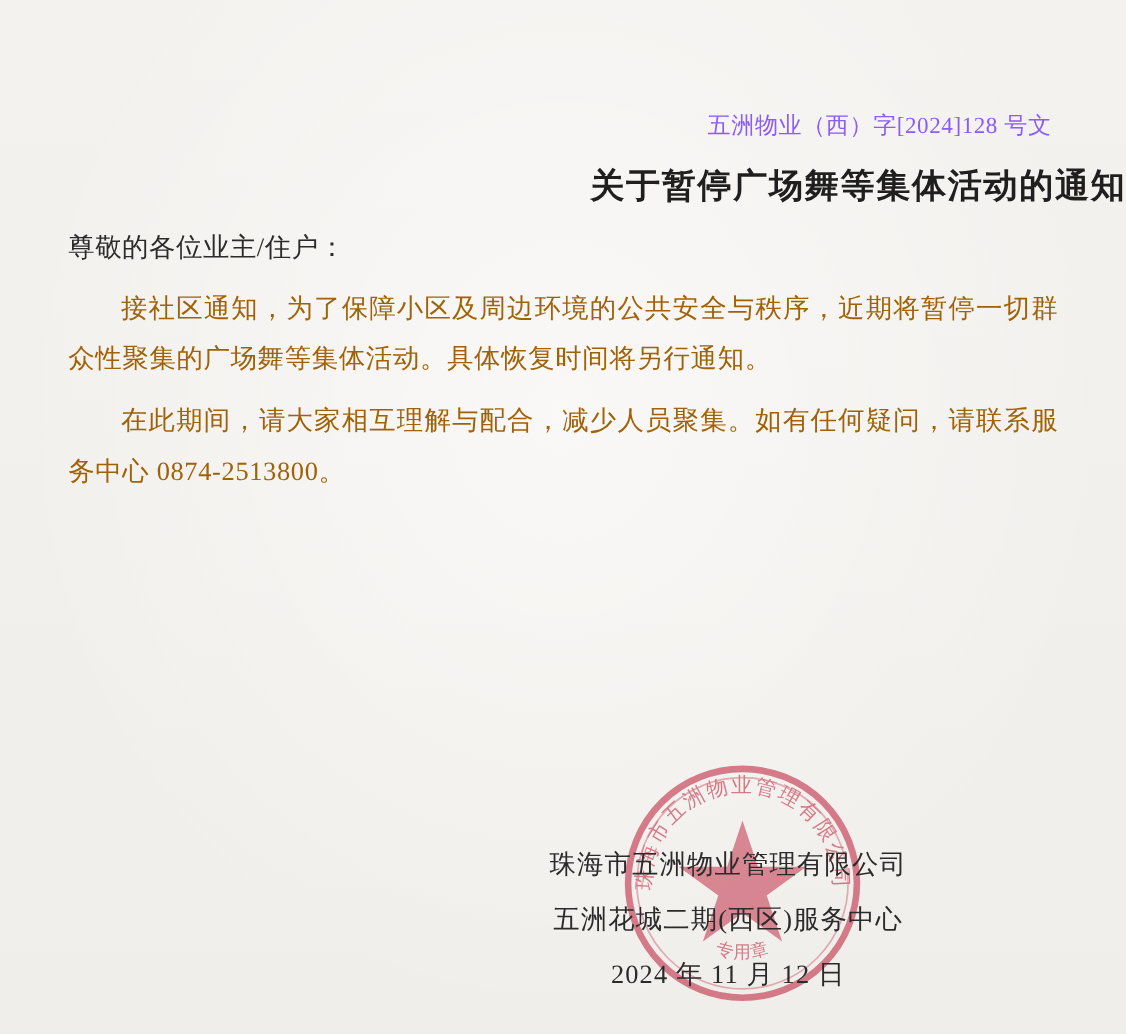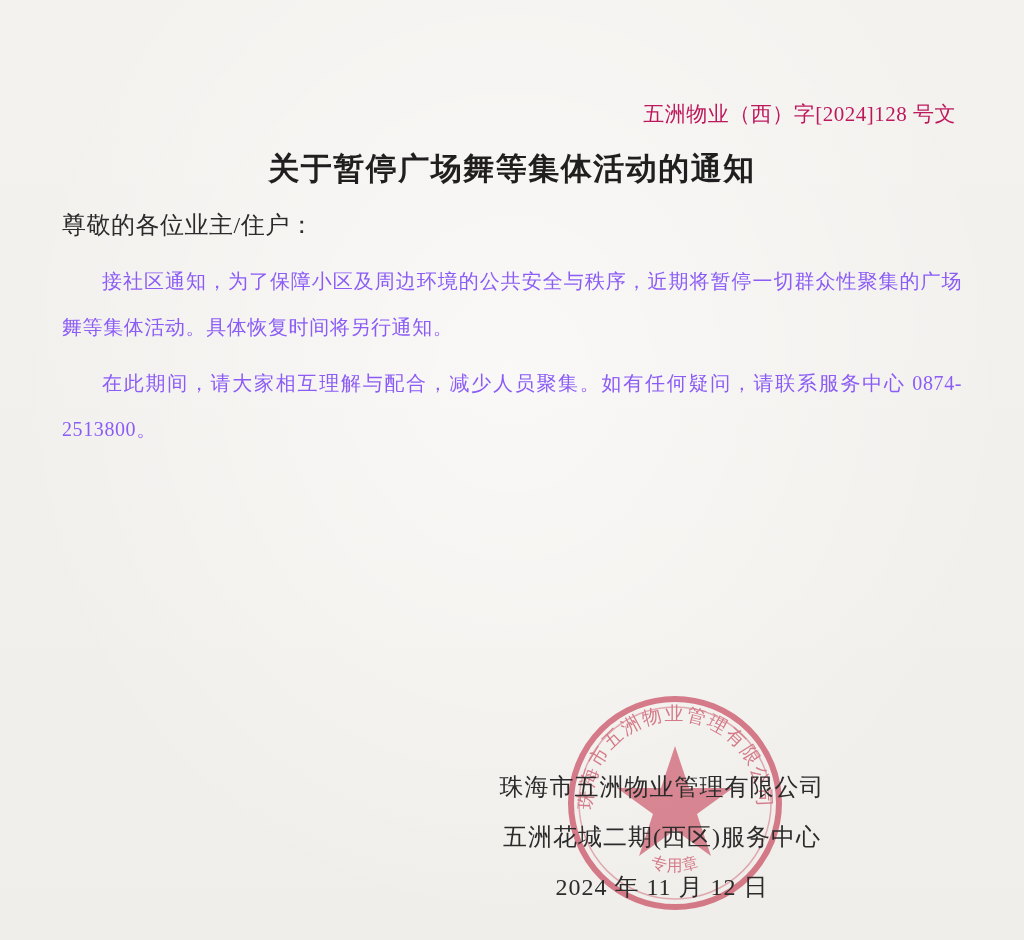--- a/index.html
+++ b/index.html
@@ -32,54 +32,54 @@
       linear-gradient(180deg, rgba(244,242,239,1) 0%, rgba(240,238,234,1) 100%);
     pointer-events: none;
   }
 
   .doc-number {
     position: absolute;
     top: 100px;
     right: 68px;
     font-size: 21px;
     letter-spacing: 0.5px;
-    color: #be185d;
+    color: #8b5cf6;
     white-space: nowrap;
   }
 
   .title {
     position: absolute;
     top: 148px;
     left: 0;
     width: 1024px;
-    text-align: center;
+    text-align: right;
     font-size: 31px;
     font-weight: bold;
     letter-spacing: 1.5px;
     color: #1f1f1f;
   }
 
   .salutation {
     position: absolute;
     top: 209px;
     left: 62px;
     font-size: 24px;
     letter-spacing: 0.5px;
   }
 
   .body-text {
     position: absolute;
     top: 258px;
     left: 62px;
     width: 900px;
-    font-size: 20px;
+    font-size: 24px;
     line-height: 46px;
     letter-spacing: 0.6px;
     text-align: justify;
-    color: #8b5cf6;
+    color: #a16207;
   }
   .body-text p {
     margin: 0 0 10px 0;
     text-indent: 2em;
   }
 
   .signature {
     position: absolute;
     top: 762px;
     left: 0;

